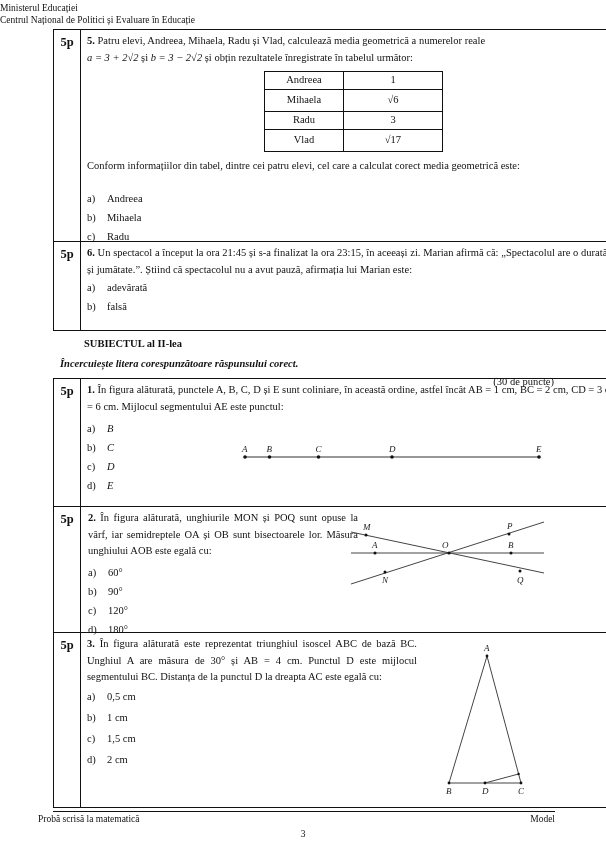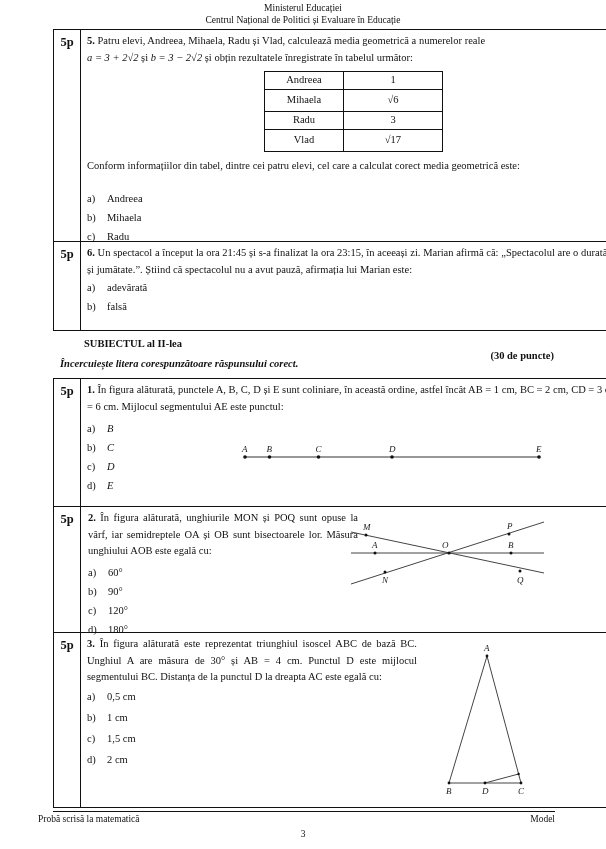--- a/index.html
+++ b/index.html
@@ -1,18 +1,18 @@
 <!DOCTYPE html>
 <html><head>
 <meta charset="utf-8">
 <style>
   html, body { margin: 0; padding: 0; background: #fff; }
   body { width: 606px; height: 849px; position: relative; overflow: hidden;
          font-family: "Liberation Serif", "DejaVu Serif", serif; color: #111; font-size: 10.5px; }
-  .hdr { position: absolute; left: 0; width: 606px; text-align: center; font-size: 9.5px; line-height: 11px; }
+  .hdr { position: absolute; left: 0; width: 606px; text-align: left; font-size: 9.5px; line-height: 11px; }
   .box { position: absolute; left: 53px; width: 598px; border: 1.3px solid #111; box-sizing: border-box; }
   .row { position: relative; border-bottom: 1.3px solid #111; box-sizing: border-box; }
   .row:last-child { border-bottom: none; }
   .pts { position: absolute; left: 0; top: 0; bottom: 0; width: 27px; border-right: 1.3px solid #111;
          font-weight: bold; font-size: 12.5px; text-align: center; padding-top: 5px; box-sizing: border-box; }
   .body { margin-left: 27px; padding: 3px 6px 4px 6px; line-height: 16.5px; }
   .just { text-align: justify; }
   .opt { height: 19px; line-height: 19px; }
   .opt .lbl { display: inline-block; width: 20px; }
   .m { font-style: italic; font-family: Liberation Serif, serif; }
@@ -74,21 +74,21 @@
         <span>Un spectacol a început la ora 21:45 și s-a finalizat la ora 23:15, în aceeași zi. Marian afirmă că: „Spectacolul are o durată de o oră și jumătate.”. Știind că spectacolul nu a avut pauză, afirmația lui Marian este:</span>
       </div>
       <div class="opt"><span class="lbl">a)</span><span>adevărată</span></div>
       <div class="opt"><span class="lbl">b)</span><span>falsă</span></div>
     </div>
   </div>
 </div>
 
 <div class="sec" style="top:338px; font-weight:bold;margin-left:24px;">SUBIECTUL al II-lea</div>
 <div class="sec" style="top:358px; font-style:italic;">Încercuiește litera corespunzătoare răspunsului corect.</div>
-<div class="sec" style="top:350px; left:auto; right:52px; font-weight:bold;">(30 de puncte)</div>
+<div class="sec" style="top:376px; left:auto; right:52px; font-weight:normal;">(30 de puncte)</div>
 
 <div class="box" style="top:378px; height:430px;">
   <div class="row" style="height:128px;">
     <div class="pts">5p</div>
     <div class="body">
       <div class="just">
         <b>1.</b>
         <span>În figura alăturată, punctele A, B, C, D și E sunt coliniare, în această ordine, astfel încât AB = 1 cm, BC = 2 cm, CD = 3 cm și DE = 6 cm. Mijlocul segmentului AE este punctul:</span>
       </div>
       <div style="height:4px"></div>

